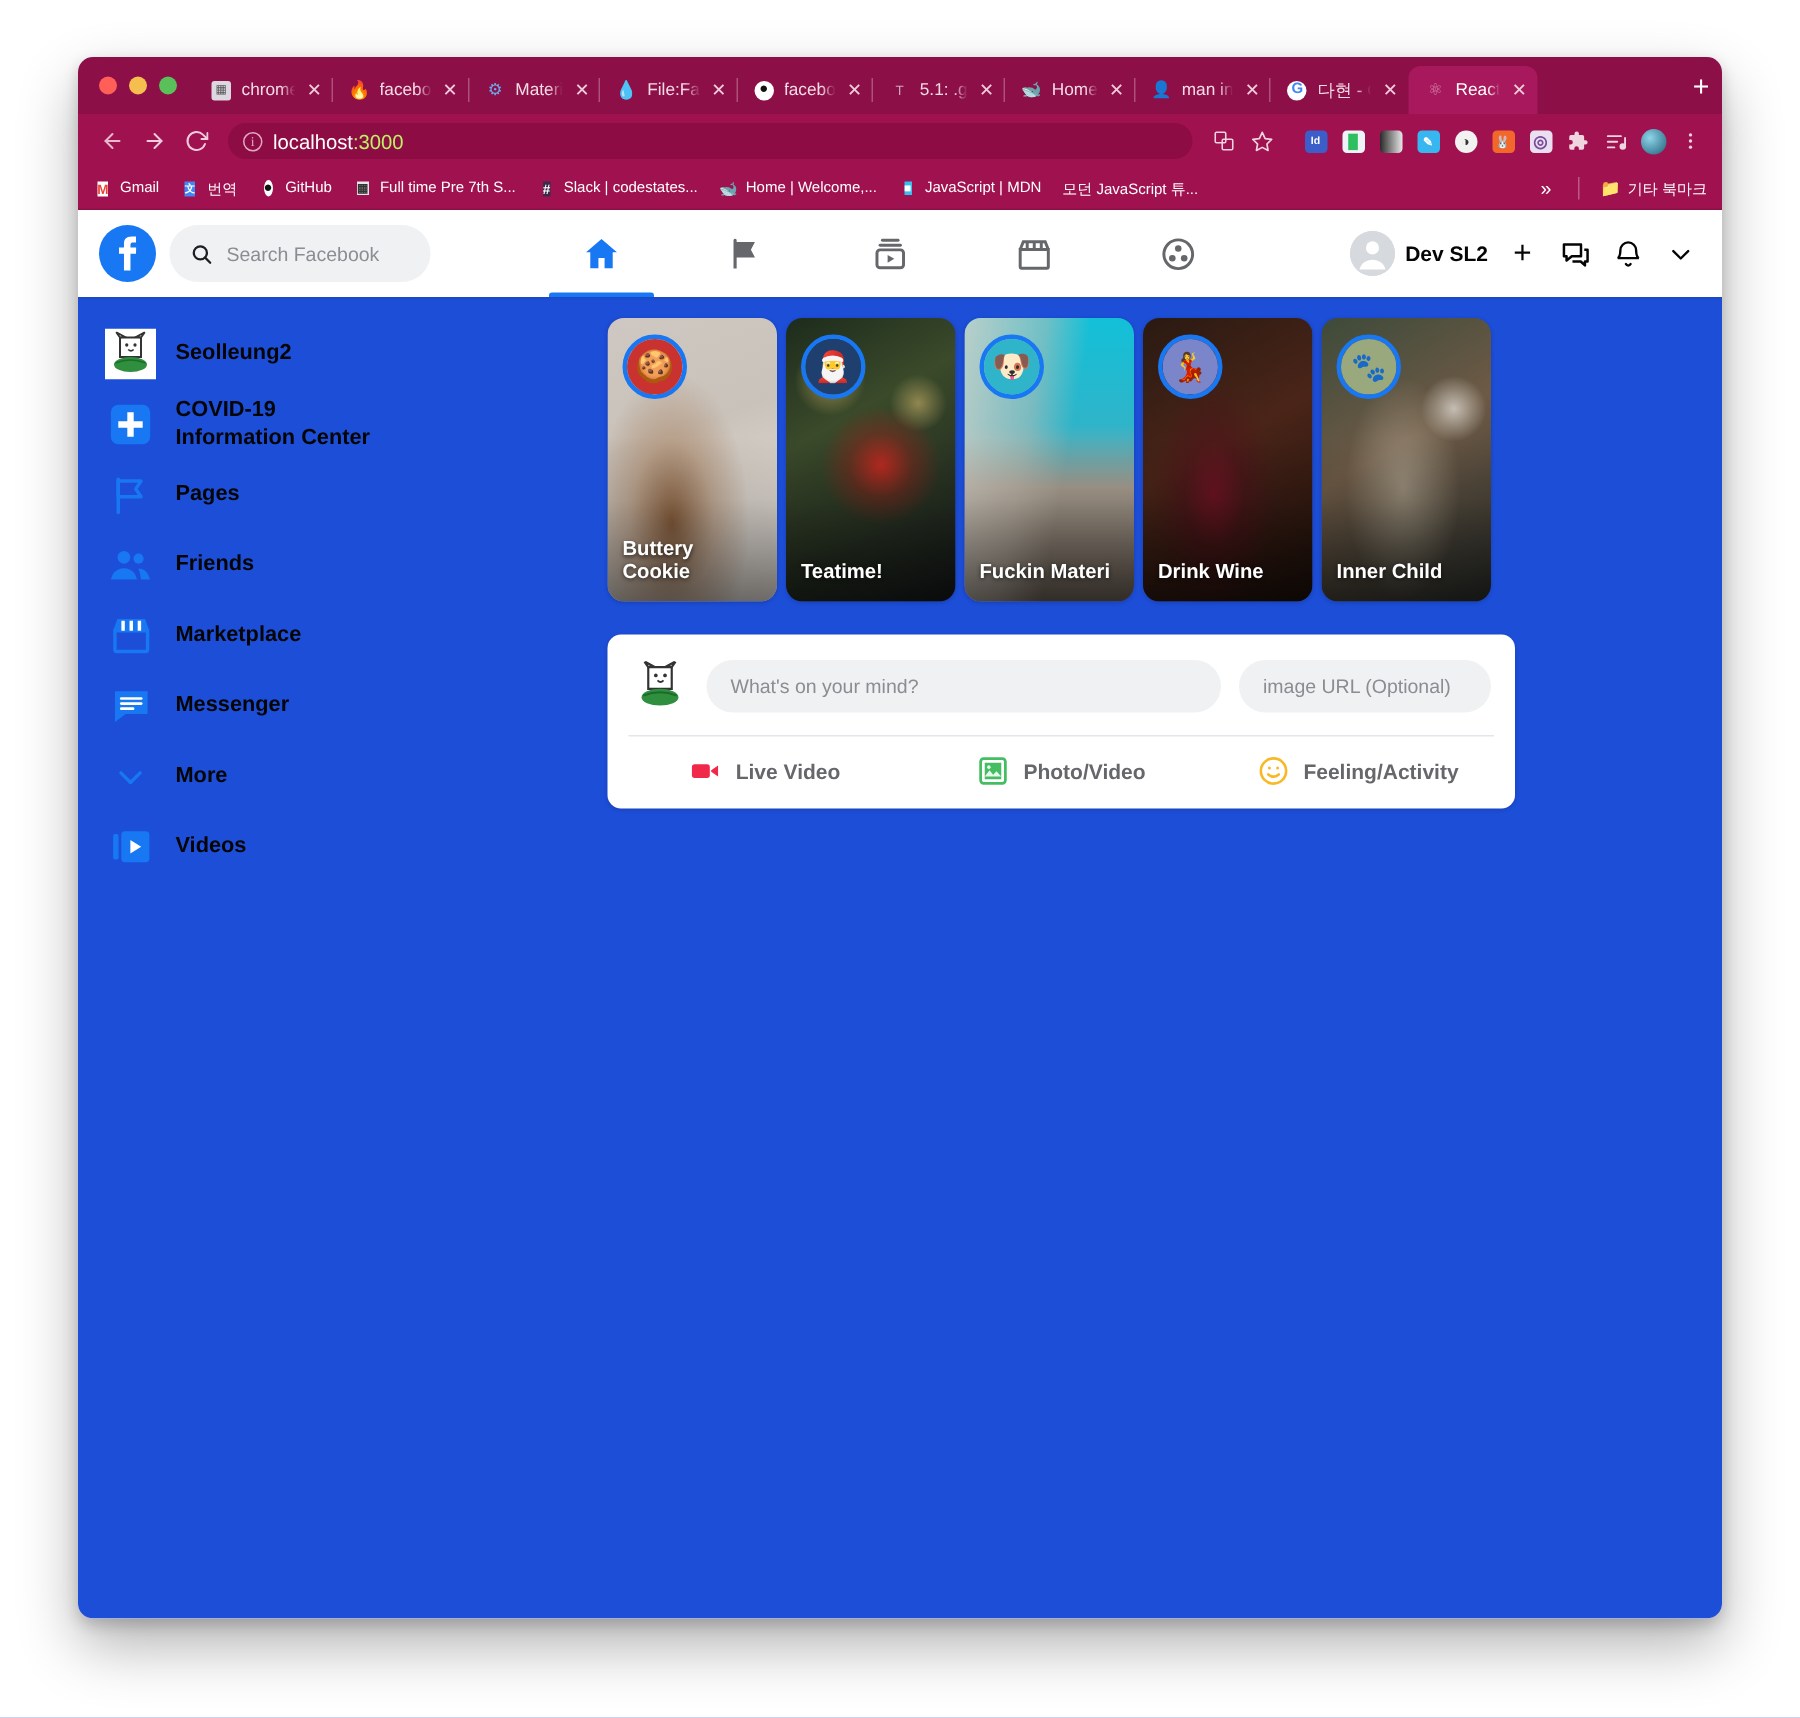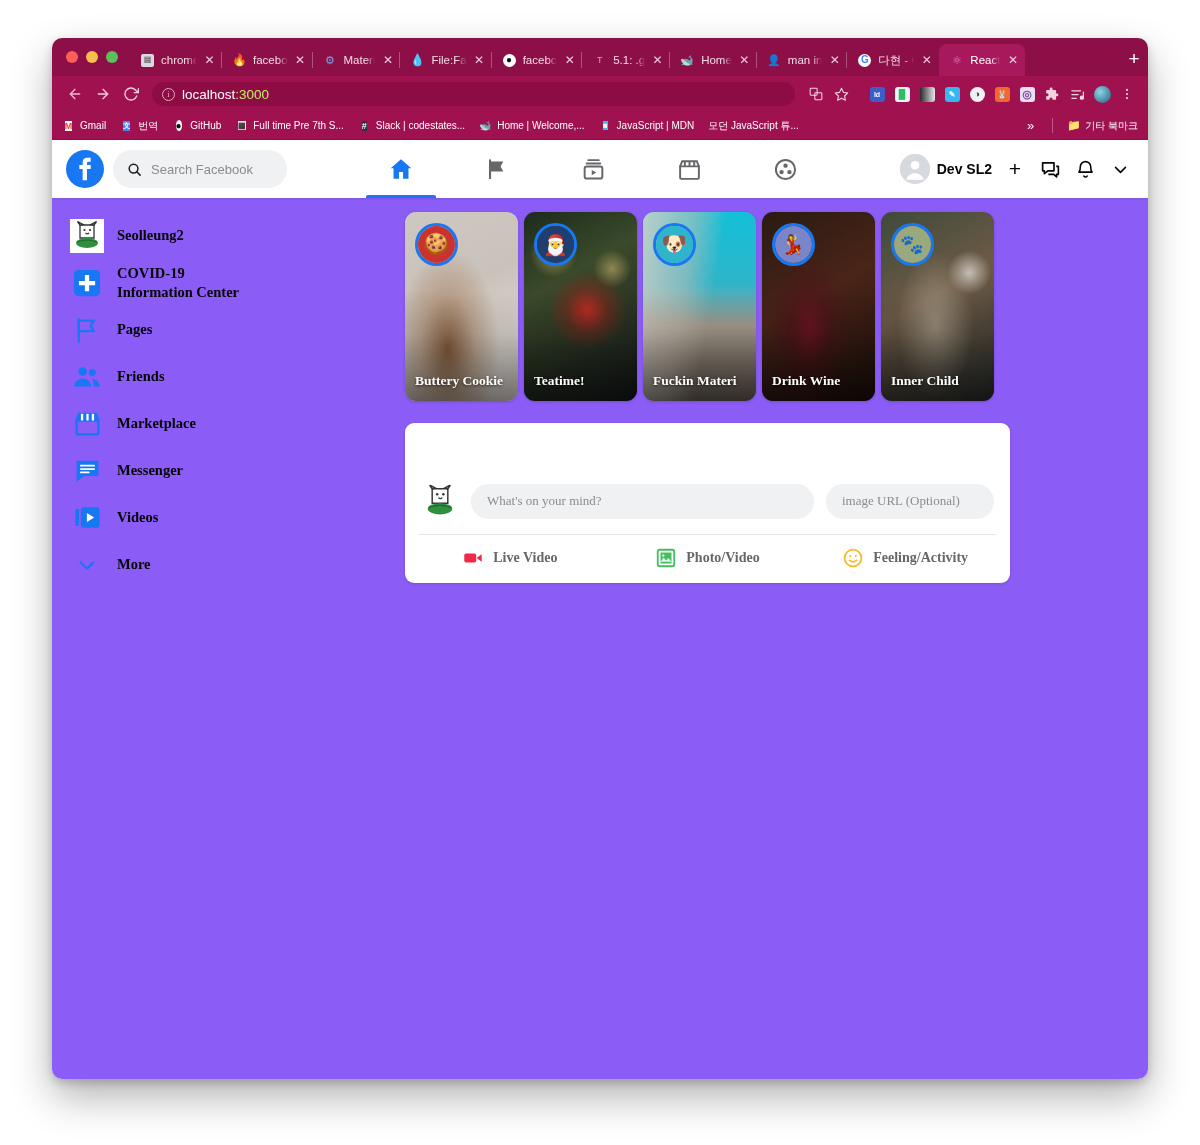--- a/index.html
+++ b/index.html
@@ -152,21 +152,21 @@
     overflow: hidden; flex: 0 0 13px;
   }
   .bm-label { font-size: 10px; color: #ffffff; }
   .bm-spacer { flex: 1; }
   .bm-chev { font-size: 13px; color: #ffffff; padding-right: 4px; }
   .bm-sep { width: 1px; height: 15px; background: rgba(255,255,255,0.3); }
 
   
   .viewport {
     height: calc(1041px - 38px - 36px - 28px);
-    background: #8b5cf6;
+    background: #1d4ed8;
     position: relative;
     overflow: hidden;
   }
 
   
   .fbheader {
     height: 58px;
     background: #ffffff;
     display: flex; align-items: center;
     padding: 0 14px;
@@ -207,21 +207,21 @@
   .fb-profile { display: flex; align-items: center; gap: 7px; padding-right: 2px; }
   .fb-avatar {
     width: 30px; height: 30px; border-radius: 50%;
     background: #d6d9dd;
     display: flex; align-items: center; justify-content: center;
   }
   .fb-username { font-size: 14px; font-weight: bold; color: #050505; white-space: nowrap; }
   .plusbtn { width: 28px; height: 28px; display: flex; align-items: center; justify-content: center; color: #050505; font-size: 21px; font-weight: 300; }
 
   
-  .fbbody { display: flex; height: calc(100% - 58px); font-family: Liberation Serif, serif; }
+  .fbbody { display: flex; height: calc(100% - 58px); }
 
   
   .sidebar { width: 353px; padding: 14px 0 0 18px; flex: 0 0 353px; }
   .side-item {
     display: flex; align-items: center; gap: 13px;
     height: 47px;
     border-radius: 8px;
     padding-right: 8px;
   }
   .side-ic {
@@ -259,21 +259,21 @@
   }
 
   
   .composer {
     width: 605px;
     background: #ffffff;
     border-radius: 9px;
     box-shadow: 0 1px 3px rgba(0,0,0,0.14);
     overflow: hidden;
   }
-  .comp-top { display: flex; align-items: center; gap: 12px; padding: 15px 16px 14px 16px; margin-top: 44px; }
+  .comp-top { display: flex; align-items: center; gap: 12px; padding: 15px 16px 14px 16px; }
   .comp-avatar {
     width: 38px; height: 38px; flex: 0 0 38px;
     border-radius: 50%; overflow: hidden;
     display: flex; align-items: center; justify-content: center;
     background: #ffffff;
   }
   .comp-field {
     height: 35px;
     background: #eff1f3;
     border-radius: 18px;
@@ -682,36 +682,36 @@
                   <line x1="6.5" y1="10.8" x2="17.5" y2="10.8"></line>
                   <line x1="6.5" y1="13.6" x2="13" y2="13.6"></line>
                 </g>
               </svg>
           </div>
           <span class="side-label">Messenger</span>
         </div>
 
         <div class="side-item">
           <div class="side-ic">
+            <svg width="22" height="22" viewBox="0 0 24 24" fill="none" stroke="#1877f2" stroke-width="2.4" stroke-linecap="round" stroke-linejoin="round">
+                <polyline points="5 9 12 16 19 9"></polyline>
+              </svg>
+          </div>
+          <span class="side-label">More</span>
+        </div>
+
+        <div class="side-item">
+          <div class="side-ic">
             <svg width="29" height="29" viewBox="0 0 24 24">
                 <rect x="2" y="5" width="3" height="14" rx="1" fill="#1877f2"></rect>
                 <rect x="6.5" y="3.5" width="15.5" height="17" rx="2" fill="#1877f2"></rect>
                 <path d="M11.5 8.3v7.4l6-3.7z" fill="#fff"></path>
               </svg>
           </div>
           <span class="side-label">Videos</span>
-        </div>
-
-        <div class="side-item">
-          <div class="side-ic">
-            <svg width="22" height="22" viewBox="0 0 24 24" fill="none" stroke="#1877f2" stroke-width="2.4" stroke-linecap="round" stroke-linejoin="round">
-                <polyline points="5 9 12 16 19 9"></polyline>
-              </svg>
-          </div>
-          <span class="side-label">More</span>
         </div>
       </div>
 
       <div class="feed">
 
         <div class="stories" id="stories-row">
             <div class="story">
               <div class="story-bg" style="background:linear-gradient(160deg,#cfc8c2 0%,#c9c2ba 40%,#efe9e2 100%)"></div>
               <div class="story-bg" style="background:radial-gradient(ellipse at 38% 72%, rgba(122,74,36,0.85) 0%, rgba(150,95,50,0.35) 28%, transparent 52%)"></div>
               <div class="story-bg" style="background:linear-gradient(to top, rgba(0,0,0,0.55) 0%, rgba(0,0,0,0.12) 36%, transparent 58%)"></div>

